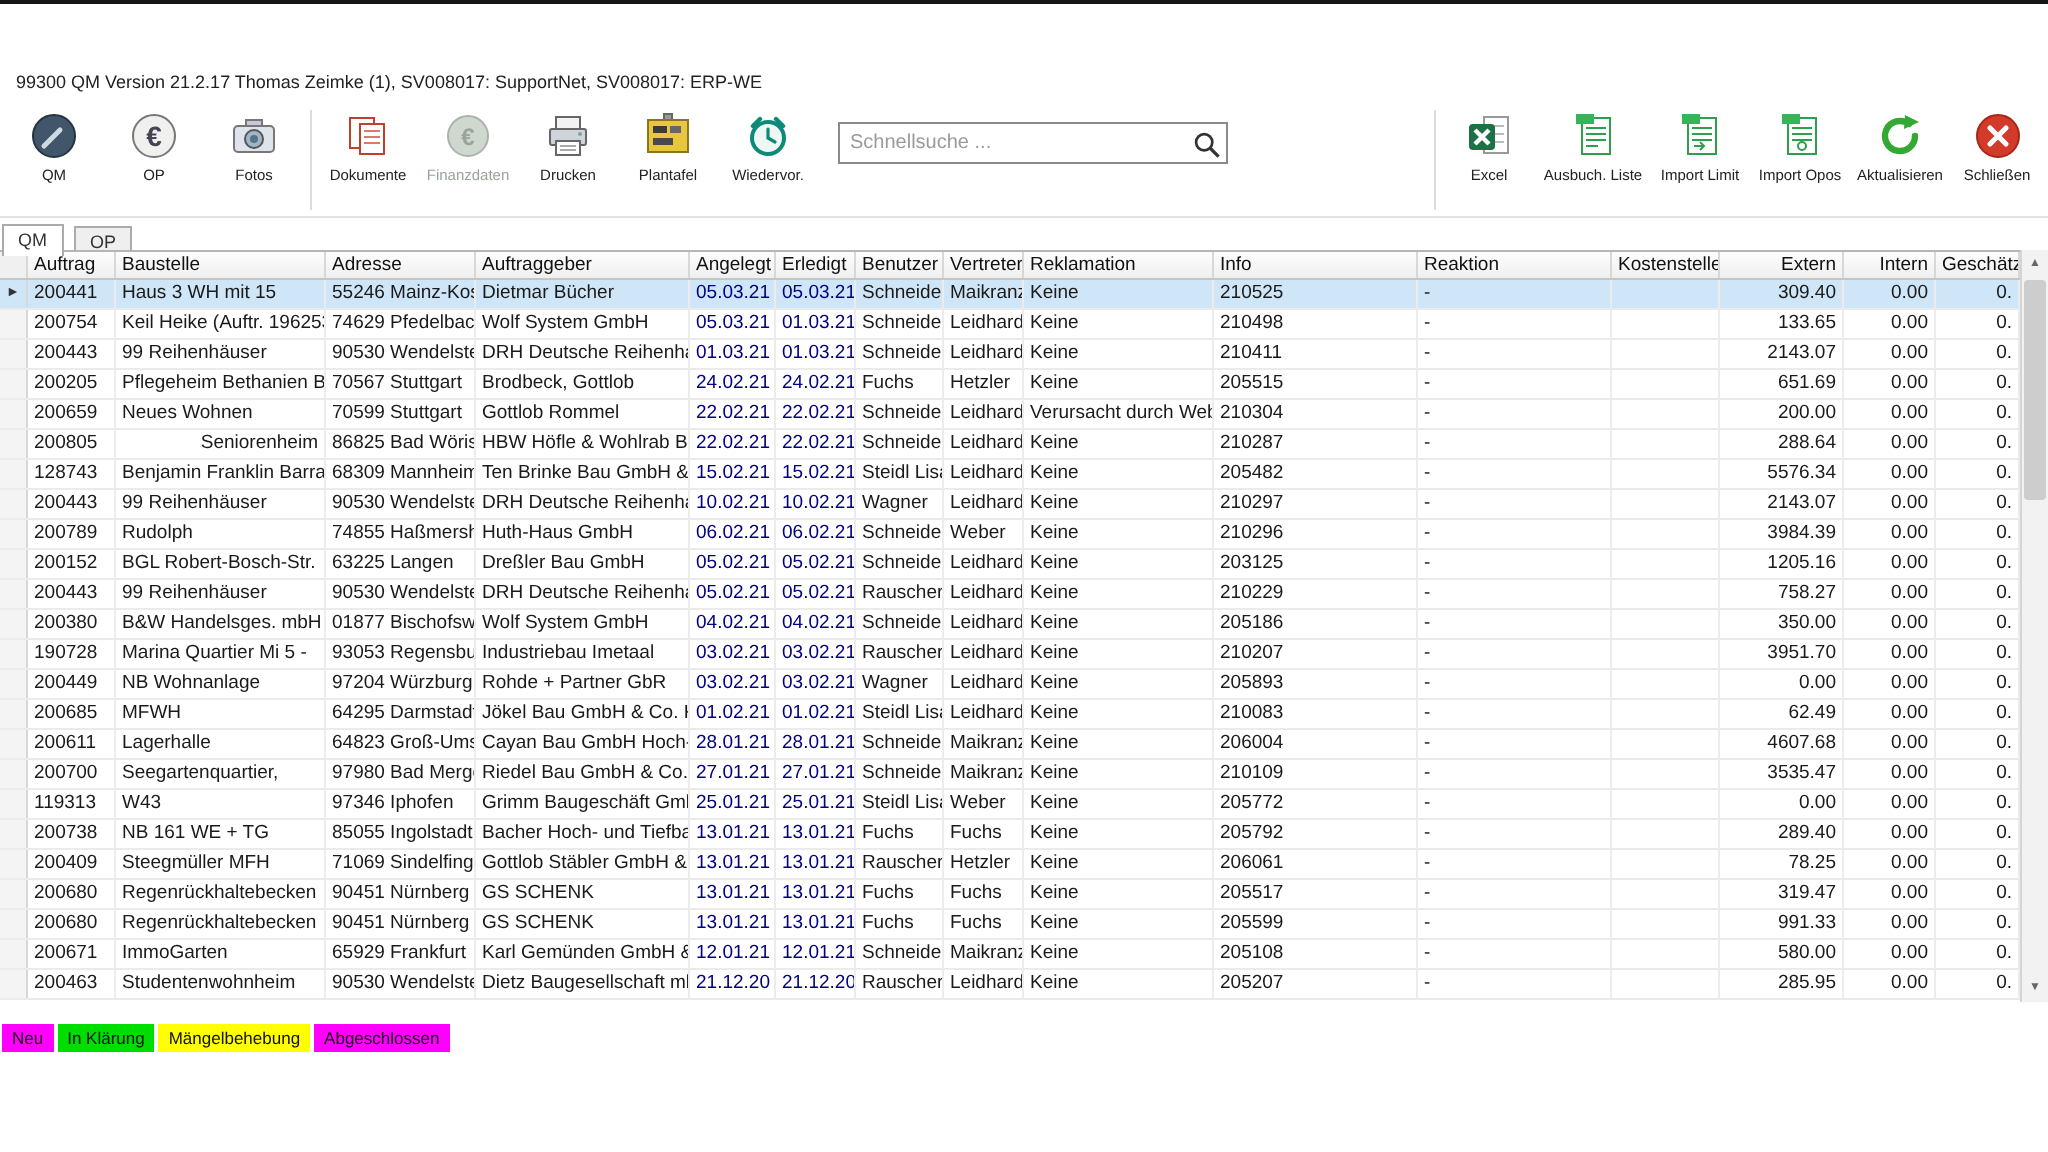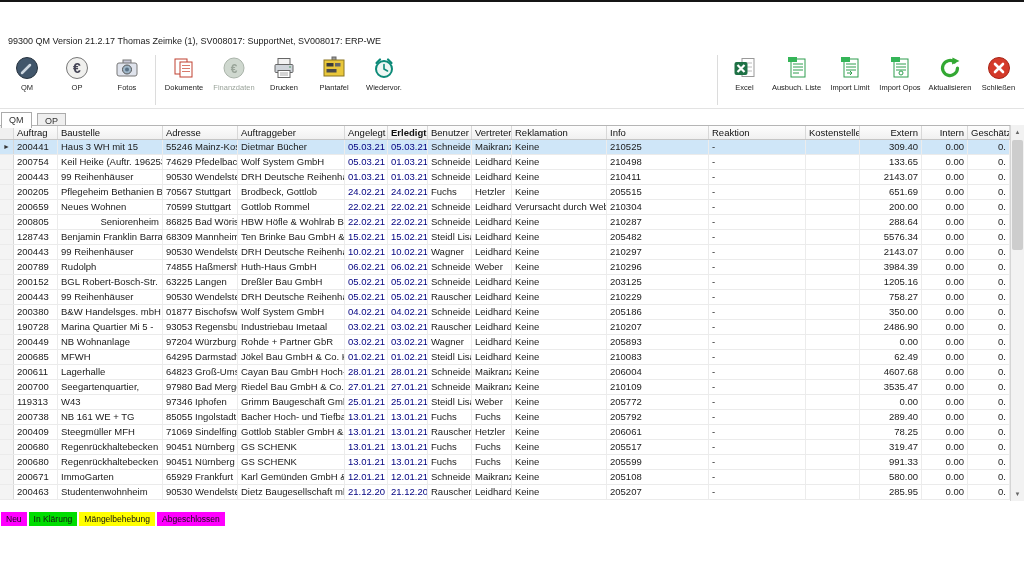--- a/index.html
+++ b/index.html
@@ -178,20 +178,29 @@
     <span class="ticon">
       <svg width="26" height="26" viewBox="0 0 26 26">
           <path d="M5.5 8 L9 4.5 M20.5 8 L17 4.5" stroke="#0c8a78" stroke-width="2.2" stroke-linecap="round"></path>
           <circle cx="13" cy="14" r="8" fill="#eef7f4" stroke="#0c8a78" stroke-width="2"></circle>
           <path d="M13 9.5 V14 L16.5 16" stroke="#0c8a78" stroke-width="1.6" fill="none" stroke-linecap="round"></path>
         </svg>
     </span>
     <span class="tlabel">Wiedervor.</span>
   </div>
 
+  <div class="search-wrap">
+    <input type="text" placeholder="Schnellsuche ..." style="">
+    <span class="mag">
+      <svg width="18" height="18" viewBox="0 0 20 20">
+          <circle cx="9" cy="9" r="4.5" fill="none" stroke="#333" stroke-width="1.5"></circle>
+          <line x1="12.5" y1="12.5" x2="17" y2="17" stroke="#333" stroke-width="1.8"></line>
+        </svg>
+    </span>
+  </div>
 
   <div class="spacer"></div>
 
   <div class="tb-sep"></div>
 
   <div class="tbtn w46">
     <span class="ticon">
       <svg width="26" height="26" viewBox="0 0 26 26">
           <rect x="10" y="3.5" width="12" height="18" fill="#fff" stroke="#999"></rect>
           <line x1="12" y1="8" x2="20" y2="8" stroke="#bbb"></line>
@@ -274,21 +283,21 @@
 </div>
 
 <div class="grid">
   <div class="grid-header" id="grid-header">
       <div class="hcell ind" style="width: 14px;"></div>
       <div class="hcell" style="width: 44px;">Auftrag</div>
       <div class="hcell" style="width: 105px;">Baustelle</div>
       <div class="hcell" style="width: 75px;">Adresse</div>
       <div class="hcell" style="width: 107px;">Auftraggeber</div>
       <div class="hcell" style="width: 43px;">Angelegt</div>
-      <div class="hcell" style="width: 40px; font-weight: bold;">Erledigt</div>
+      <div class="hcell" style="width: 40px;">Erledigt</div>
       <div class="hcell" style="width: 44px;">Benutzer</div>
       <div class="hcell" style="width: 40px;">Vertreter</div>
       <div class="hcell" style="width: 95px;">Reklamation</div>
       <div class="hcell" style="width: 102px;">Info</div>
       <div class="hcell" style="width: 97px;">Reaktion</div>
       <div class="hcell" style="width: 54px;">Kostenstelle</div>
       <div class="hcell num" style="width: 62px;">Extern</div>
       <div class="hcell num" style="width: 46px;">Intern</div>
       <div class="hcell num" style="width: 42px;">Geschätzt</div>
     </div>
@@ -516,21 +525,21 @@
         <div class="cell" style="width: 75px;">93053 Regensburg</div>
         <div class="cell" style="width: 107px;">Industriebau Imetaal</div>
         <div class="cell date" style="width: 43px;">03.02.21</div>
         <div class="cell date" style="width: 40px;">03.02.21</div>
         <div class="cell" style="width: 44px;">Rauscher</div>
         <div class="cell" style="width: 40px;">Leidhardt</div>
         <div class="cell" style="width: 95px;">Keine</div>
         <div class="cell" style="width: 102px;">210207</div>
         <div class="cell" style="width: 97px;">-</div>
         <div class="cell" style="width: 54px;"></div>
-        <div class="cell num" style="width: 62px;">2486.90</div>
+        <div class="cell num" style="width: 62px;">3951.70</div>
         <div class="cell num" style="width: 46px;">0.00</div>
         <div class="cell num" style="width: 42px;">0.</div>
       </div>
       <div class="grow">
         <div class="cell ind" style="width: 14px;"></div>
         <div class="cell" style="width: 44px;">200449</div>
         <div class="cell" style="width: 105px;">NB Wohnanlage</div>
         <div class="cell" style="width: 75px;">97204 Würzburg (Markt</div>
         <div class="cell" style="width: 107px;">Rohde + Partner GbR</div>
         <div class="cell date" style="width: 43px;">03.02.21</div>

